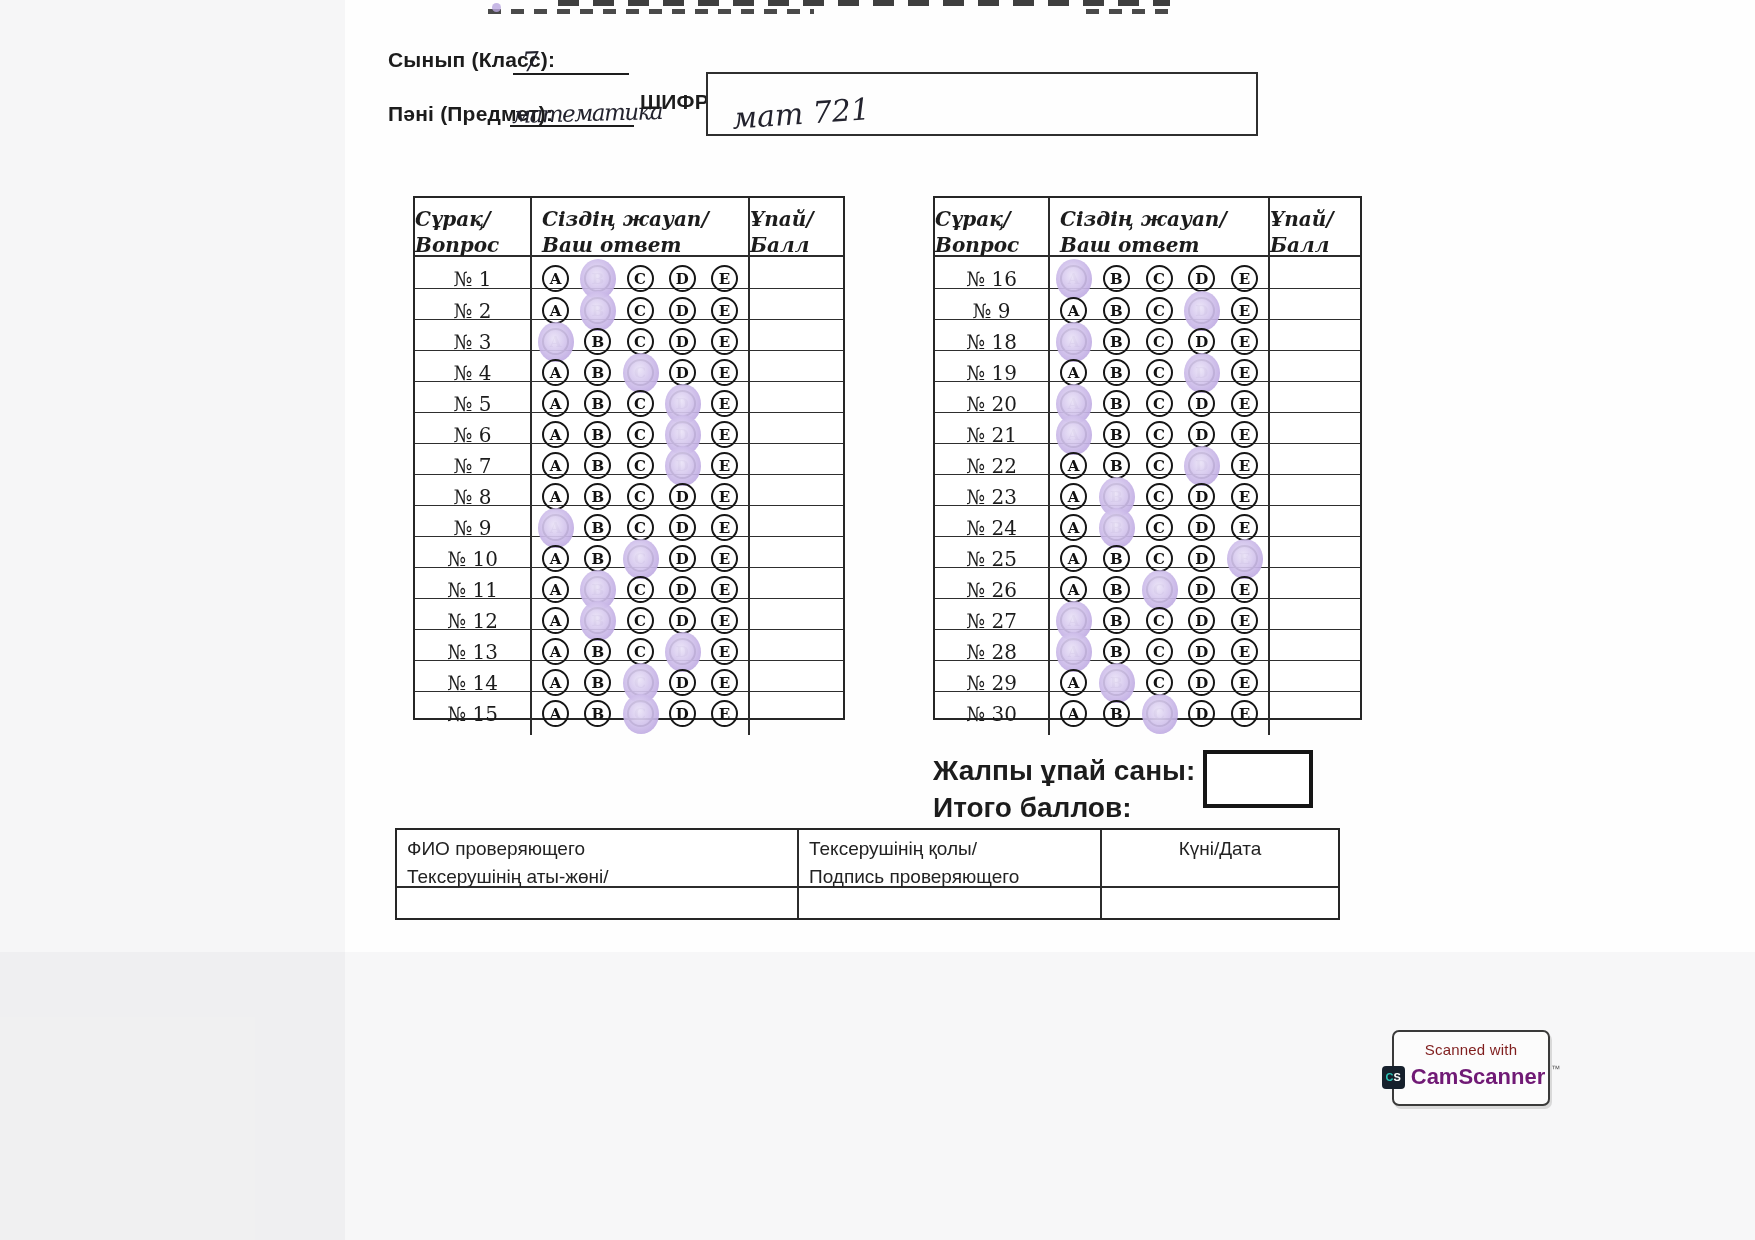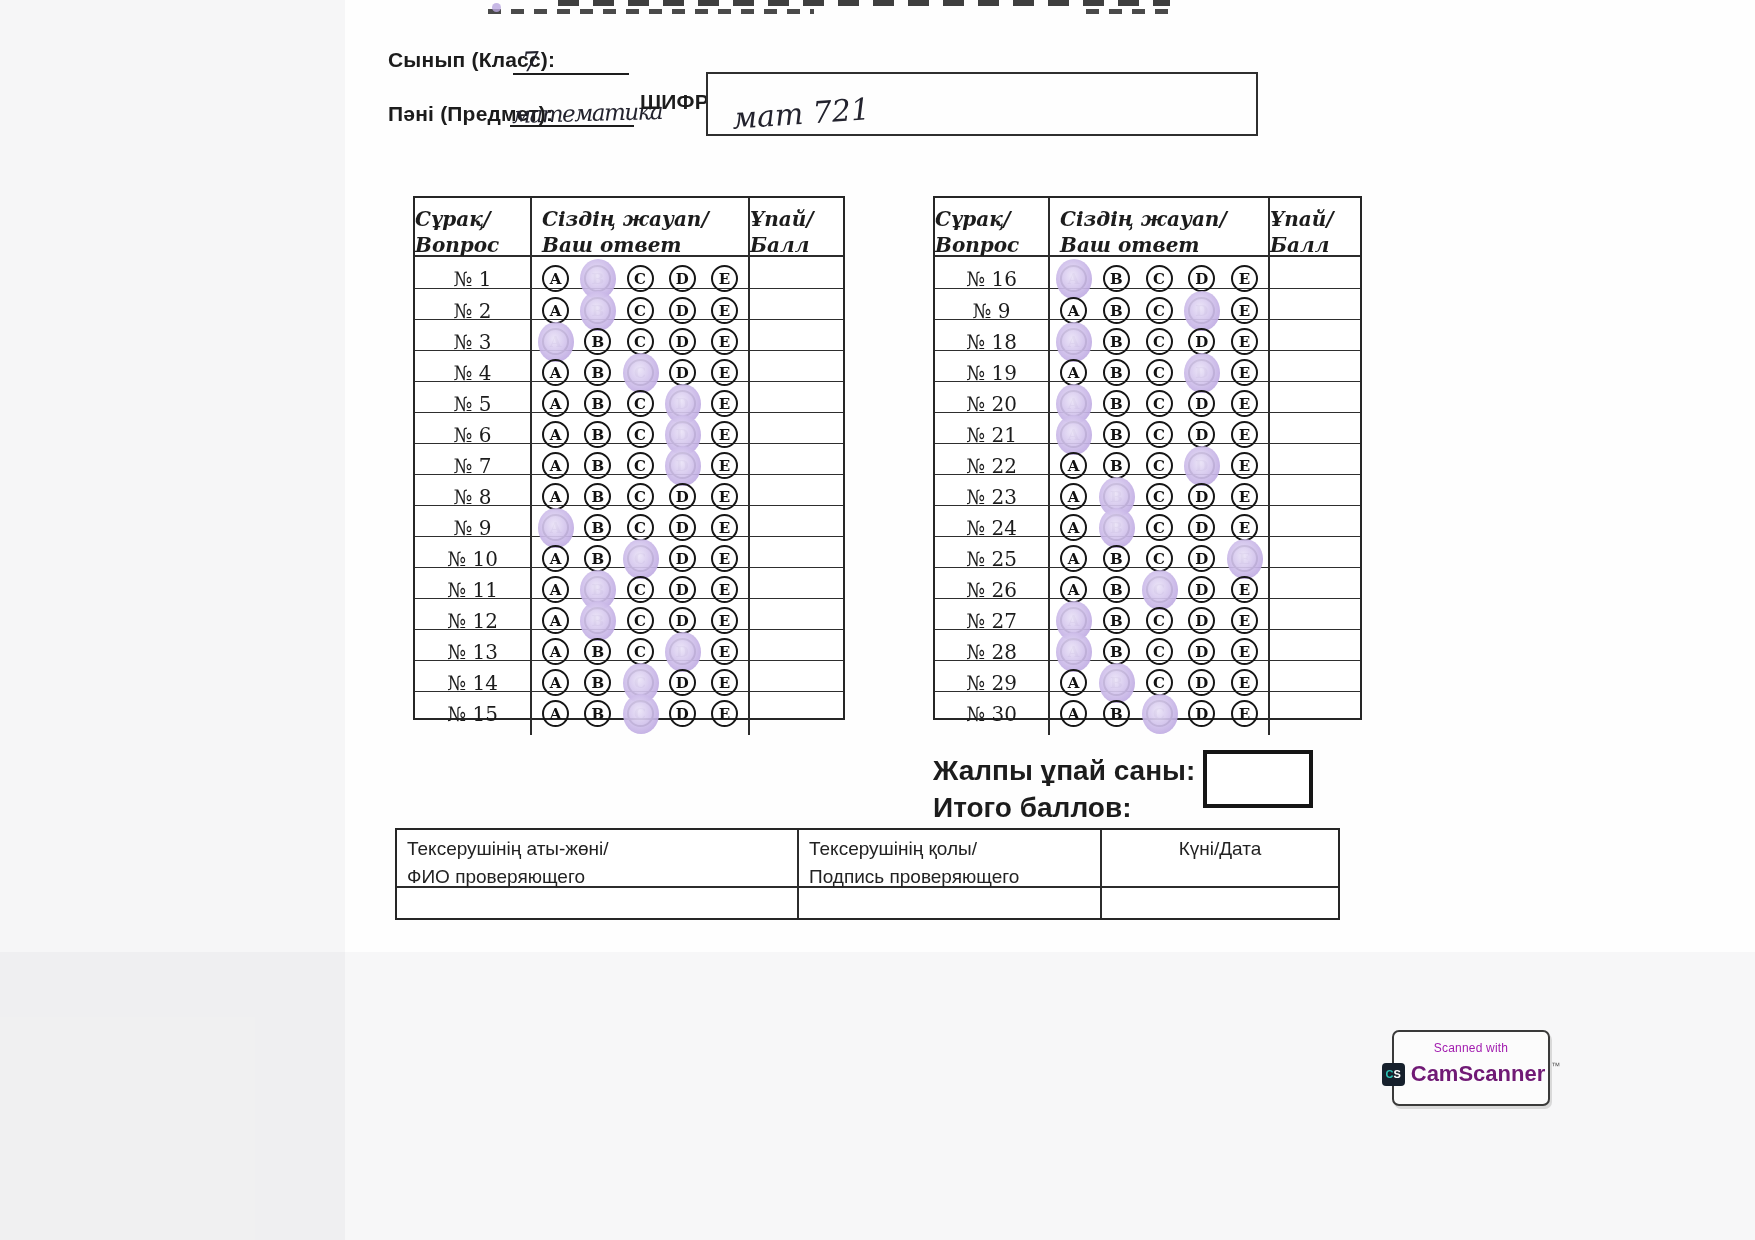--- a/index.html
+++ b/index.html
@@ -56,21 +56,21 @@
     display:grid;grid-template-columns:402px 303px 1fr;grid-template-rows:58px 1fr;background:rgba(255,255,255,.5)}
   .rev-cell{border-right:2px solid #2c2c2c;border-bottom:2px solid #2c2c2c;
     font-size:19px;line-height:1.45;padding:5px 10px;color:#222}
   .rev-cell.last{border-right:none}
   .rev-cell.center{text-align:center;padding-top:5px}
   .rev-empty{border-right:2px solid #2c2c2c}
   .rev-empty.last{border-right:none}
 
   .cam-card{left:1392px;top:1030px;width:158px;height:76px;background:#fcfcfc;border:2px solid #3a3a3a;
     border-radius:7px;box-shadow:2px 3px 0 rgba(0,0,0,.12);display:flex;flex-direction:column;align-items:center;padding-top:9px}
-  .cam-sub{font-size:12px;color:#a21caf;letter-spacing:.2px}
+  .cam-sub{font-size:15px;color:#7f1d1d;letter-spacing:.2px}
   .cam-row{display:flex;align-items:center;gap:6px;margin-top:6px}
   .cam-logo{width:23px;height:23px;background:#16202c;border-radius:4px;display:flex;align-items:center;justify-content:center;
     font-weight:bold;font-size:11px;color:#fff}
   .cam-logo b{color:#2cc5b8;font-weight:bold}
   .cam-brand{font-weight:bold;font-size:22px;color:#701a75}
   .tm{font-size:9px;color:#555;align-self:flex-start}
 </style>
 </head>
 <body>
 
@@ -463,22 +463,22 @@
 </div>
 
 <div class="abs total-label" style="left:933px;top:752px">
   <div>Жалпы ұпай саны:</div>
   <div>Итого баллов:</div>
 </div>
 <div class="abs total-box"></div>
 
 <div class="abs rev-table">
   <div class="rev-cell">
+    <div>ФИО проверяющего</div>
     <div>Тексерушінің аты-жөні/</div>
-    <div>ФИО проверяющего</div>
   </div>
   <div class="rev-cell">
     <div>Тексерушінің қолы/</div>
     <div>Подпись проверяющего</div>
   </div>
   <div class="rev-cell last center">Күні/Дата</div>
   <div class="rev-empty"></div>
   <div class="rev-empty"></div>
   <div class="rev-empty last"></div>
 </div>

